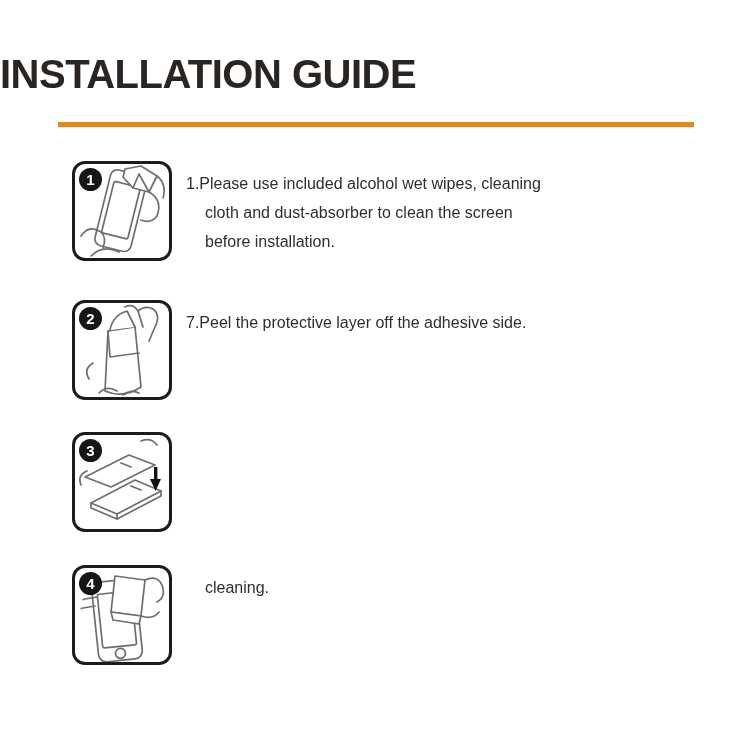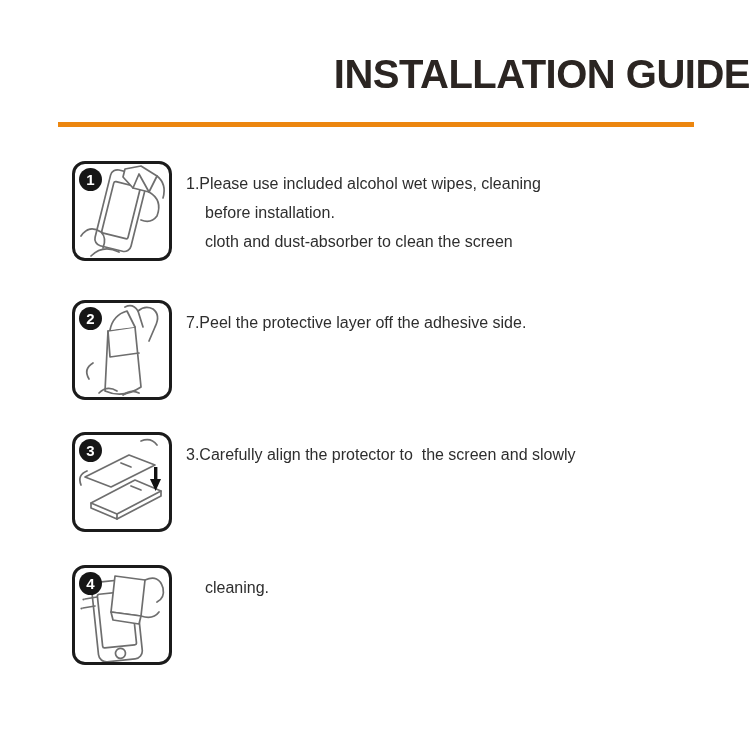--- a/index.html
+++ b/index.html
@@ -9,21 +9,21 @@
     height: 750px;
     background: #ffffff;
     overflow: hidden;
     font-family: "Liberation Sans", sans-serif;
   }
   .title {
     position: absolute;
     top: 52px;
     left: 0;
     width: 750px;
-    text-align: right;
+    text-align: left;
     font-size: 40px;
     font-weight: 700;
     letter-spacing: -0.5px;
     color: #2b2522;
   }
   .divider {
     position: absolute;
     top: 122px;
     left: 58px;
     width: 636px;
@@ -94,22 +94,22 @@
           <path d="M58 24 L64 10 L74 28"></path>
           <path d="M82 12 Q92 20 88 34"></path>
           <path d="M74 28 Q88 36 82 52 Q76 60 66 56"></path>
           <path d="M6 72 Q14 60 26 68 Q32 74 28 84"></path>
           <path d="M16 92 Q28 80 44 88"></path>
         </g>
       </svg>
     </div>
     <div class="steptext">
       <div class="ln">1.Please use included alcohol wet wipes, cleaning</div>
+      <div class="ln cont">cloth and dust-absorber to clean the screen</div>
       <div class="ln cont">before installation.</div>
-      <div class="ln cont">cloth and dust-absorber to clean the screen</div>
     </div>
   </div>
 
   <div class="step" style="top:300px">
     <div class="iconbox">
       <span class="badge">2</span>
       <svg viewBox="0 0 94 94">
         <g class="art">
           <path class="wht" d="M33 28 L60 24 L66 84 Q48 96 30 88 Z"></path>
           <path d="M33 28 L35 54 L64 50"></path>
@@ -139,21 +139,20 @@
           <path class="wht" d="M16 68 L60 45 L86 56 L42 79 Z"></path>
           <path d="M16 68 L16 73 L42 84 L42 79"></path>
           <path d="M86 56 L86 61 L42 84"></path>
           <path d="M56 51 l10 4"></path>
           <rect class="blk" x="79" y="32" width="3.4" height="13"></rect>
           <path class="blk" d="M75 44 L86 44 L80.6 56 Z"></path>
         </g>
       </svg>
     </div>
     <div class="steptext">
-      <div class="ln">3.Carefully align the protector to  the screen and slowly</div>
     </div>
   </div>
 
   <div class="step" style="top:565px">
     <div class="iconbox">
       <span class="badge">4</span>
       <svg viewBox="0 0 94 94">
         <g class="art">
           <g transform="rotate(-6 47 52)">
             <rect x="20" y="12" width="44" height="80" rx="8"></rect>

